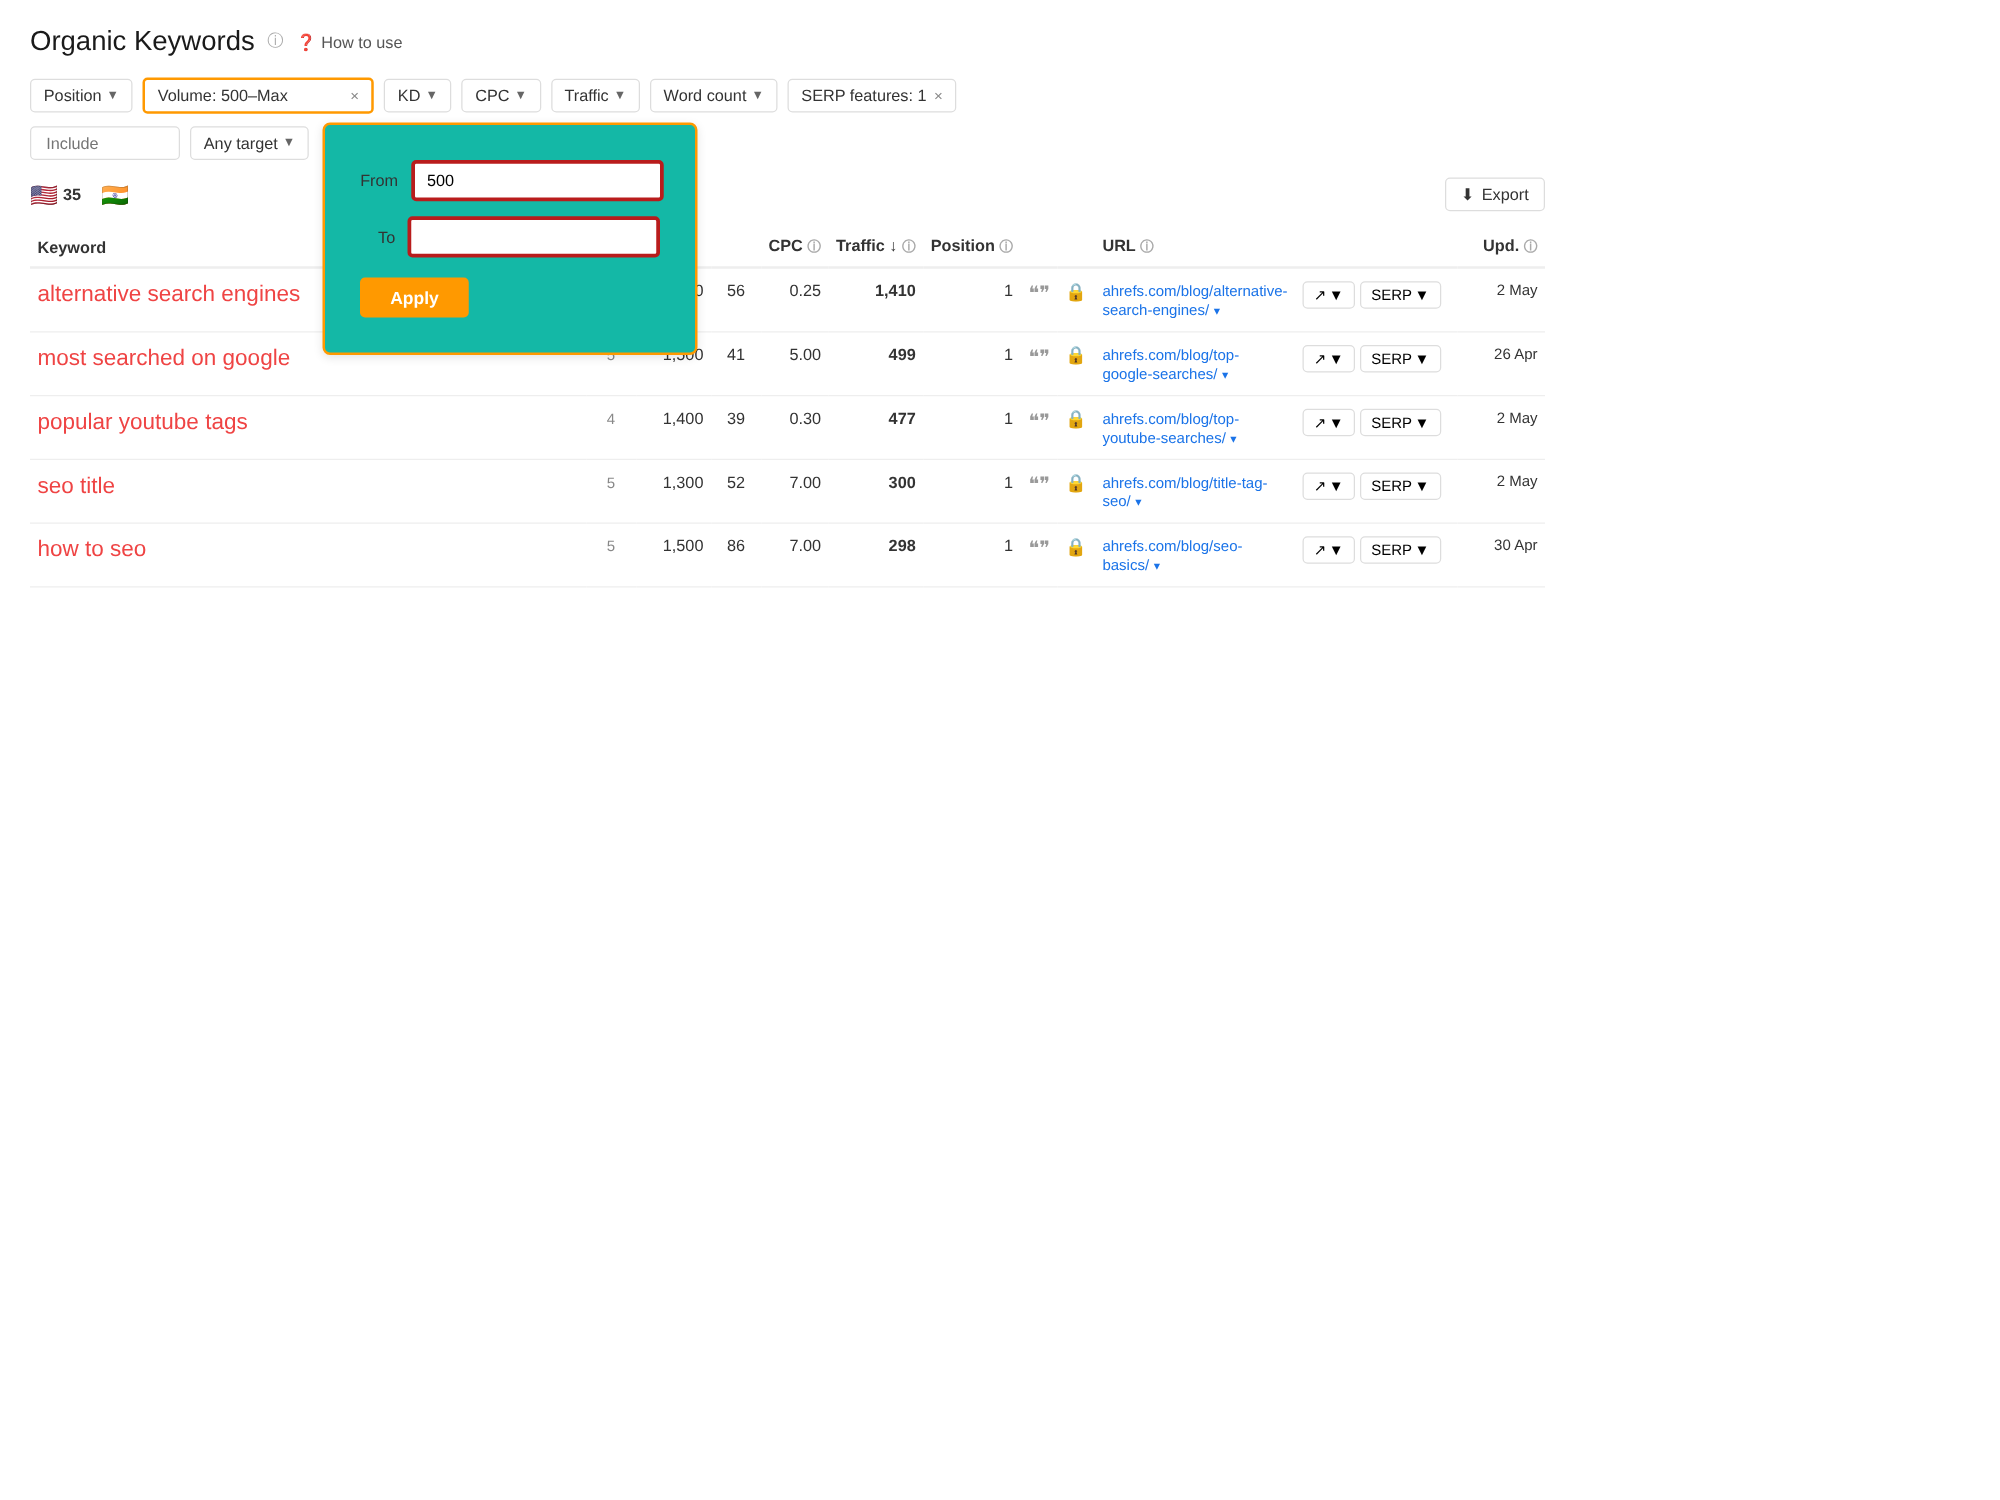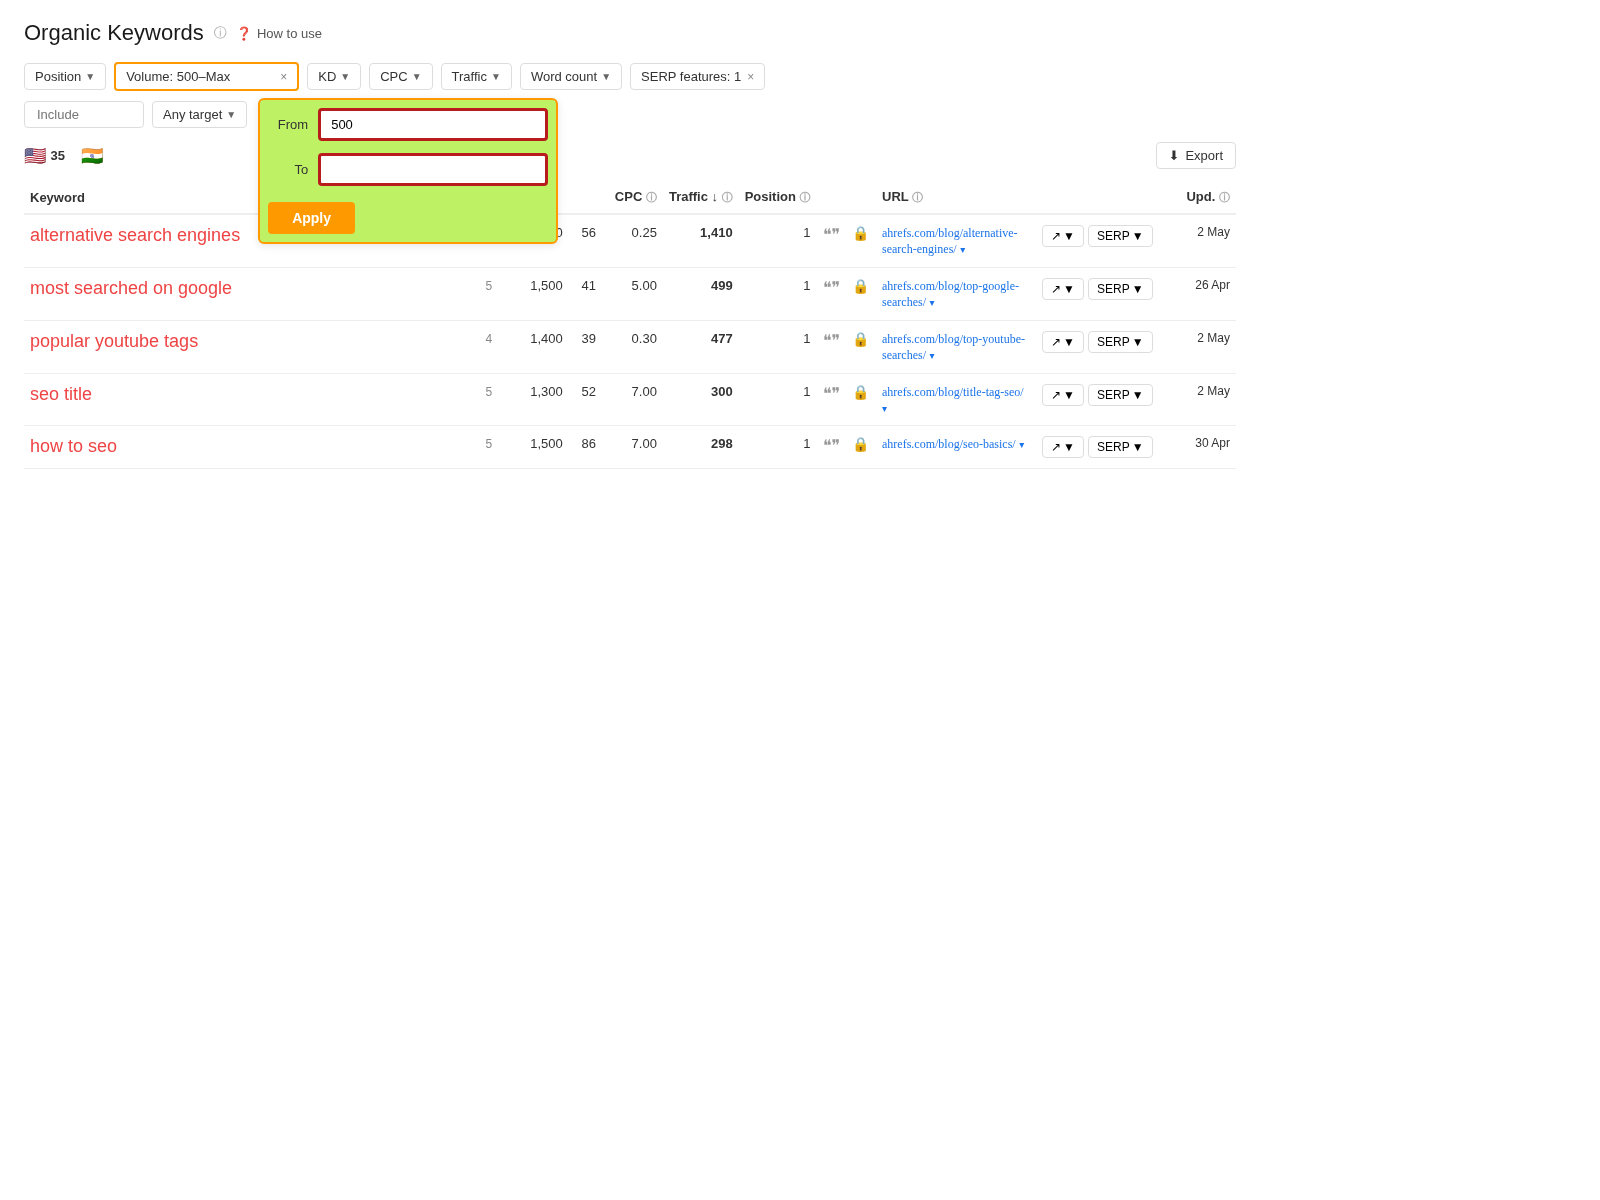--- a/index.html
+++ b/index.html
@@ -27,24 +27,24 @@
     .filter-btn .close-x { color: #888; font-size: 12px; margin-left: 2px; cursor: pointer; }
 
     .filter-btn.active-volume {
       border: 2px solid #f90; border-radius: 4px; gap: 48px;
     }
 
     
     .volume-dropdown {
       position: absolute;
       top: 36px; left: 144px;
-      background: #bef264;
+      background: #14b8a6;
       border: 2px solid #f90;
       border-radius: 6px;
-      padding: 8px;
+      padding: 28px;
       z-index: 100;
       width: 300px;
       box-shadow: 0 2px 8px rgba(0,0,0,0.1);
     }
     .volume-dropdown .row { display: flex; align-items: center; margin-bottom: 12px; gap: 10px; }
     .volume-dropdown .row label { width: 40px; text-align: right; color: #333; font-size: 13px; }
     .volume-dropdown .row input {
       flex: 1; border: 3px solid #b91c1c; border-radius: 4px;
       padding: 6px 10px; font-size: 13px; outline: none;
     }
@@ -83,21 +83,21 @@
     tbody tr { border-bottom: 1px solid #eee; }
     tbody td { padding: 10px 6px; vertical-align: top; }
 
     .kw-link { color: #ef4444; text-decoration: none; font-size: 18px; }
     .position-num { color: #888; font-size: 12px; }
     .num { text-align: right; }
     .traffic-num { font-weight: 600; }
 
     .quotes-icon { color: #999; font-size: 16px; }
     .lock-icon { color: #1a73e8; font-size: 14px; }
-    .url-link { color: #1a73e8; font-size: 12px; text-decoration: none; font-family: Liberation Serif, serif; }
+    .url-link { color: #1a73e8; font-size: 12px; text-decoration: none; }
 
     .trend-btn, .serp-btn {
       border: 1px solid #ddd; border-radius: 4px; padding: 3px 8px;
       font-size: 12px; background: #fff; cursor: pointer; display: inline-flex; align-items: center; gap: 2px;
     }
     .btn-group { display: flex; align-items: center; gap: 4px; }
     .date-col { color: #333; font-size: 12px; white-space: nowrap; }
 
     .col-keyword { min-width: 160px; }
     .col-kd { width: 40px; text-align: center; }

